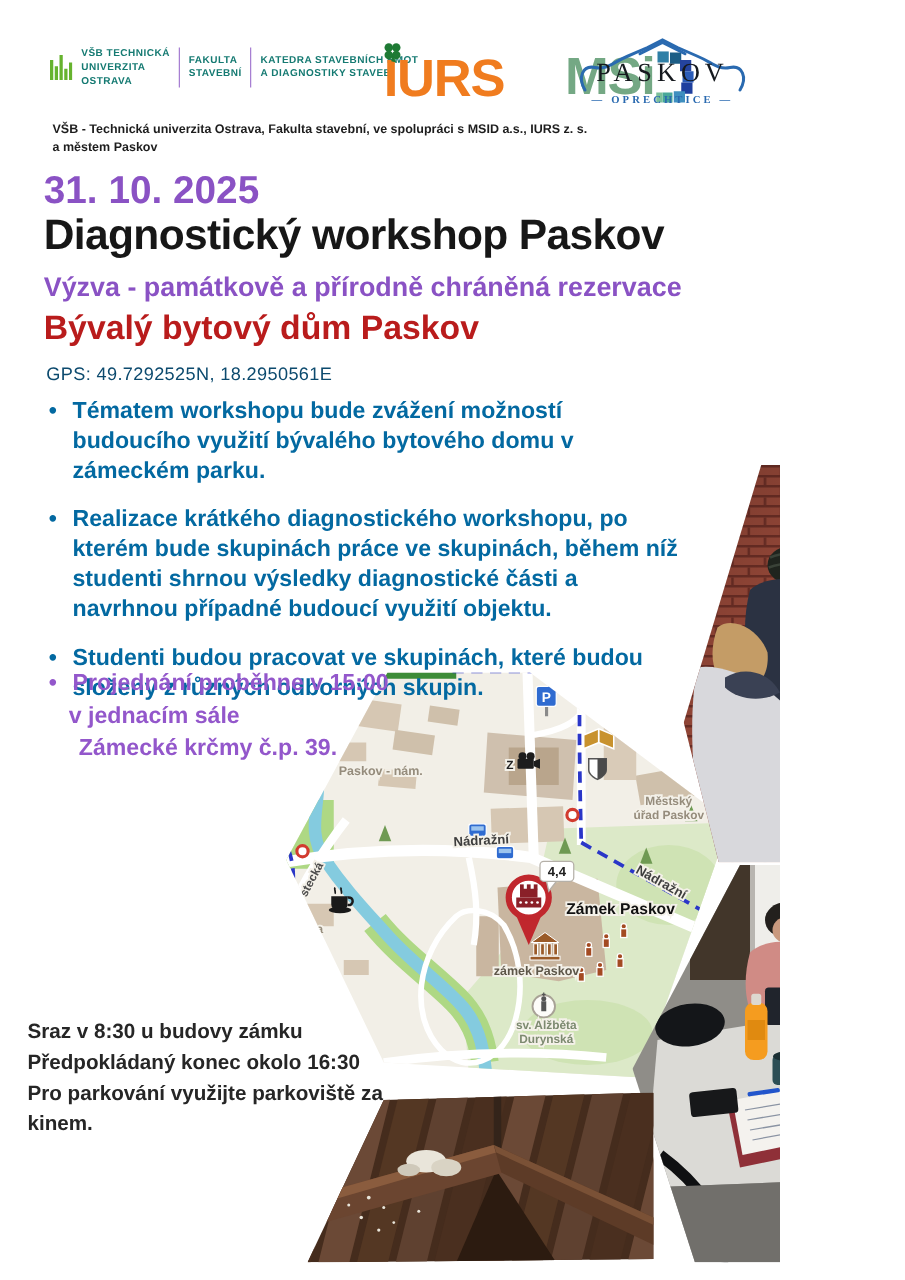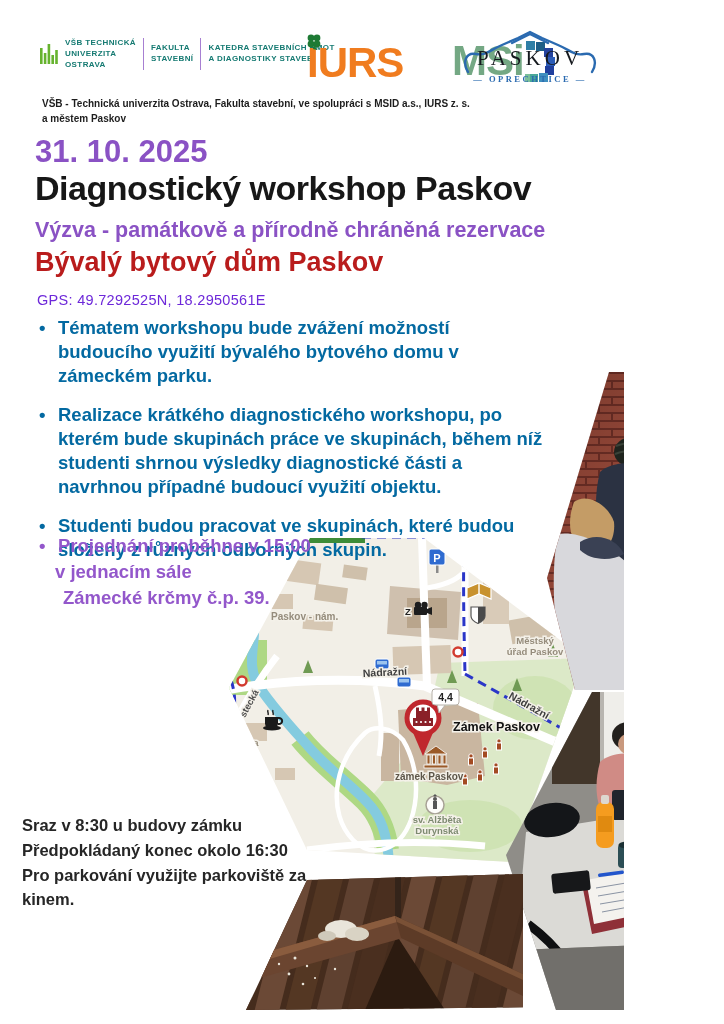--- a/index.html
+++ b/index.html
@@ -24,21 +24,21 @@
               font-weight:700;margin-top:3px;}
 
   
   .subtitle{position:absolute;top:97px;left:42px;width:640px;text-align:left;font-size:10px;
             font-weight:700;color:#1d1d1d;line-height:1.45;}
 
   .date    {position:absolute;left:35px;top:134px;font-size:31px;font-weight:800;color:#8a52c4;}
   .title   {position:absolute;left:35px;top:169px;font-size:34px;font-weight:800;color:#171717;letter-spacing:-.5px;}
   .challenge{position:absolute;left:35px;top:218px;font-size:21.5px;font-weight:800;color:#8a52c4;}
   .building{position:absolute;left:35px;top:247px;font-size:27px;font-weight:800;color:#b91c1c;}
-  .gps     {position:absolute;left:37px;top:292px;font-size:14.5px;font-weight:500;color:#6d28d9;letter-spacing:.3px;}
+  .gps     {position:absolute;left:37px;top:292px;font-size:14.5px;font-weight:500;color:#0c4a6e;letter-spacing:.3px;}
 
   
   .bullets{position:absolute;left:35px;top:316px;width:512px;z-index:3;}
   .bullets ul{list-style:none;margin:0;padding:0;}
   .bullets li{position:relative;padding-left:23px;font-size:18.5px;font-weight:600;color:#0369a1;
               line-height:1.3;margin-bottom:15px;}
   .bullets li::before{content:"•";position:absolute;left:4px;top:0;}
 
   .meeting{position:absolute;left:35px;top:533px;width:320px;z-index:3;font-size:18.5px;font-weight:700;
            color:#9357cb;line-height:1.4;}

